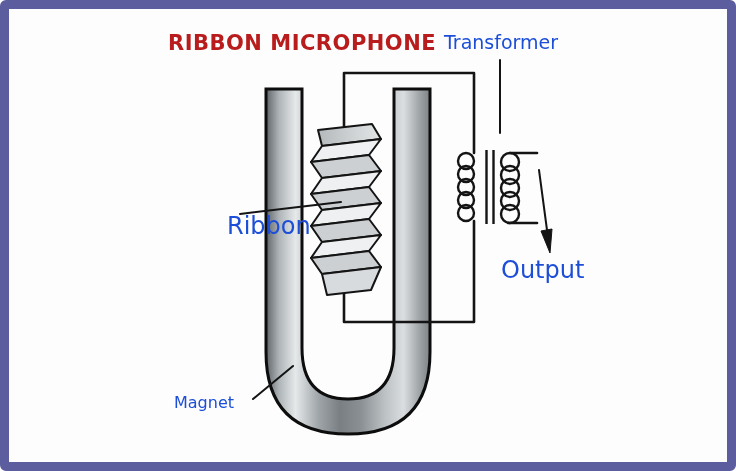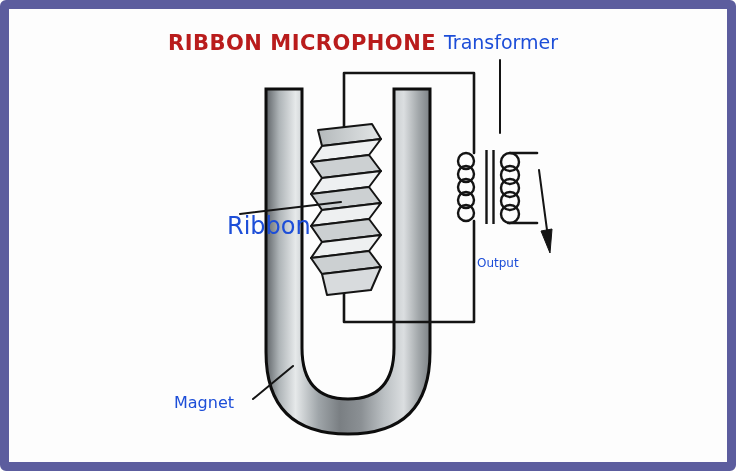--- a/index.html
+++ b/index.html
@@ -21,21 +21,21 @@
   .lbl{position:absolute;white-space:nowrap;z-index:3;}
   .title{
     left:159px;top:22px;
     font-size:21px;font-weight:700;letter-spacing:0.5px;
     color:#b91c1c;
   }
   .blue{color:#1d4ed8;font-weight:400;}
   .lbl-transformer{left:435px;top:22px;font-size:19px;}
   .lbl-ribbon{left:174px;top:203px;font-size:24px;margin-left:44px;}
   .lbl-magnet{left:165px;top:384px;font-size:16px;}
-  .lbl-output{left:468px;top:247px;font-size:12px;}
+  .lbl-output{left:492px;top:247px;font-size:24px;}
   .wire{stroke:#141414;stroke-width:2.6;fill:none;stroke-linejoin:round;stroke-linecap:round;}
   .coil{stroke:#141414;stroke-width:2.4;fill:none;}
   .pointer{stroke:#141414;stroke-width:2;fill:none;stroke-linecap:round;}
   .band{stroke:#141414;stroke-width:2;stroke-linejoin:round;}
   .band-a{fill:#eef0f1;}
   .band-b{fill:#ccd0d2;}
   .band-bot{fill:#d8dbdd;}
   .magnet{stroke:#0d0d0d;stroke-width:3;fill:url(#magGrad);}
   .arrowhead{fill:#141414;stroke:#141414;stroke-width:1;}
 </style>

